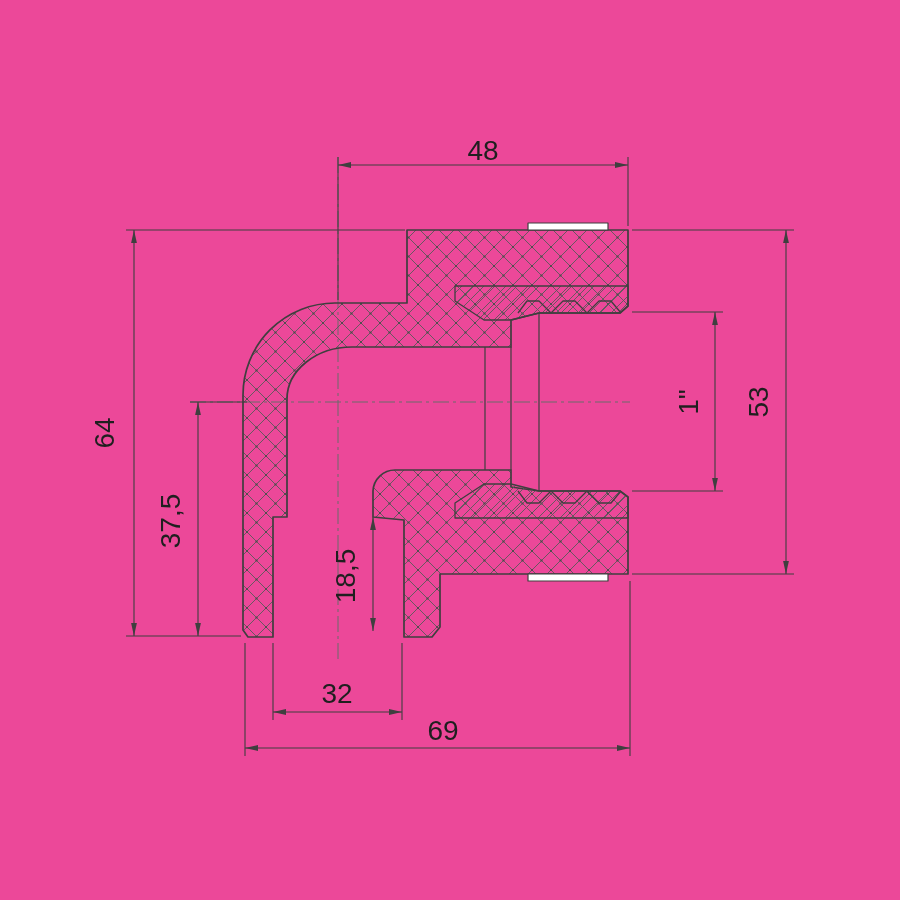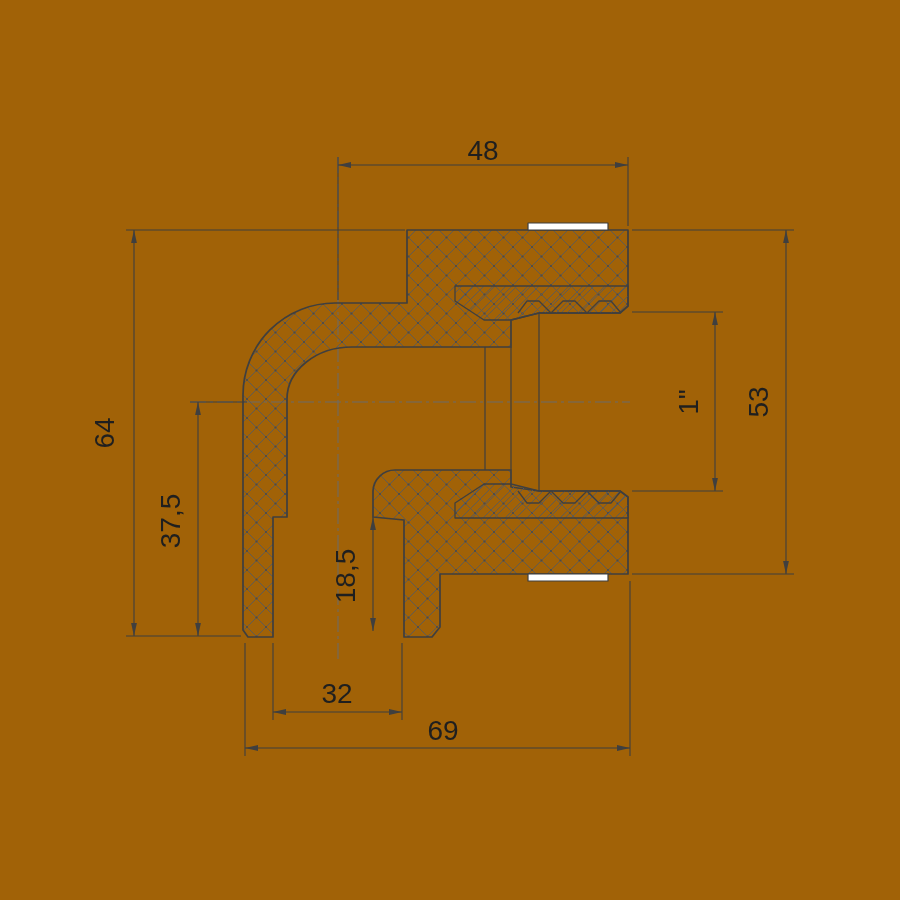--- a/index.html
+++ b/index.html
@@ -5,21 +5,21 @@
   html, body {
     margin: 0;
     padding: 0;
     background: #ffffff;
     font-family: "Liberation Sans", sans-serif;
   }
   .canvas {
     position: relative;
     width: 900px;
     height: 900px;
-    background: #a16207;
+    background: #ec4899;
     overflow: hidden;
   }
   svg { display: block; }
   .dim-text {
     font-family: "Liberation Sans", sans-serif;
     font-size: 28px;
     fill: #1f1f1f;
   }
   .outline { fill: none; }
 </style>

